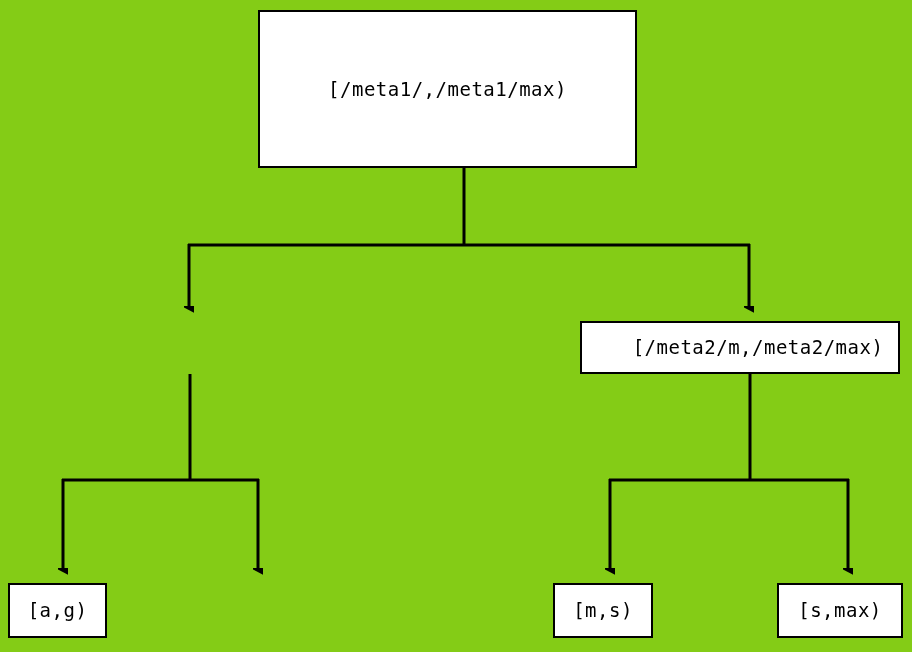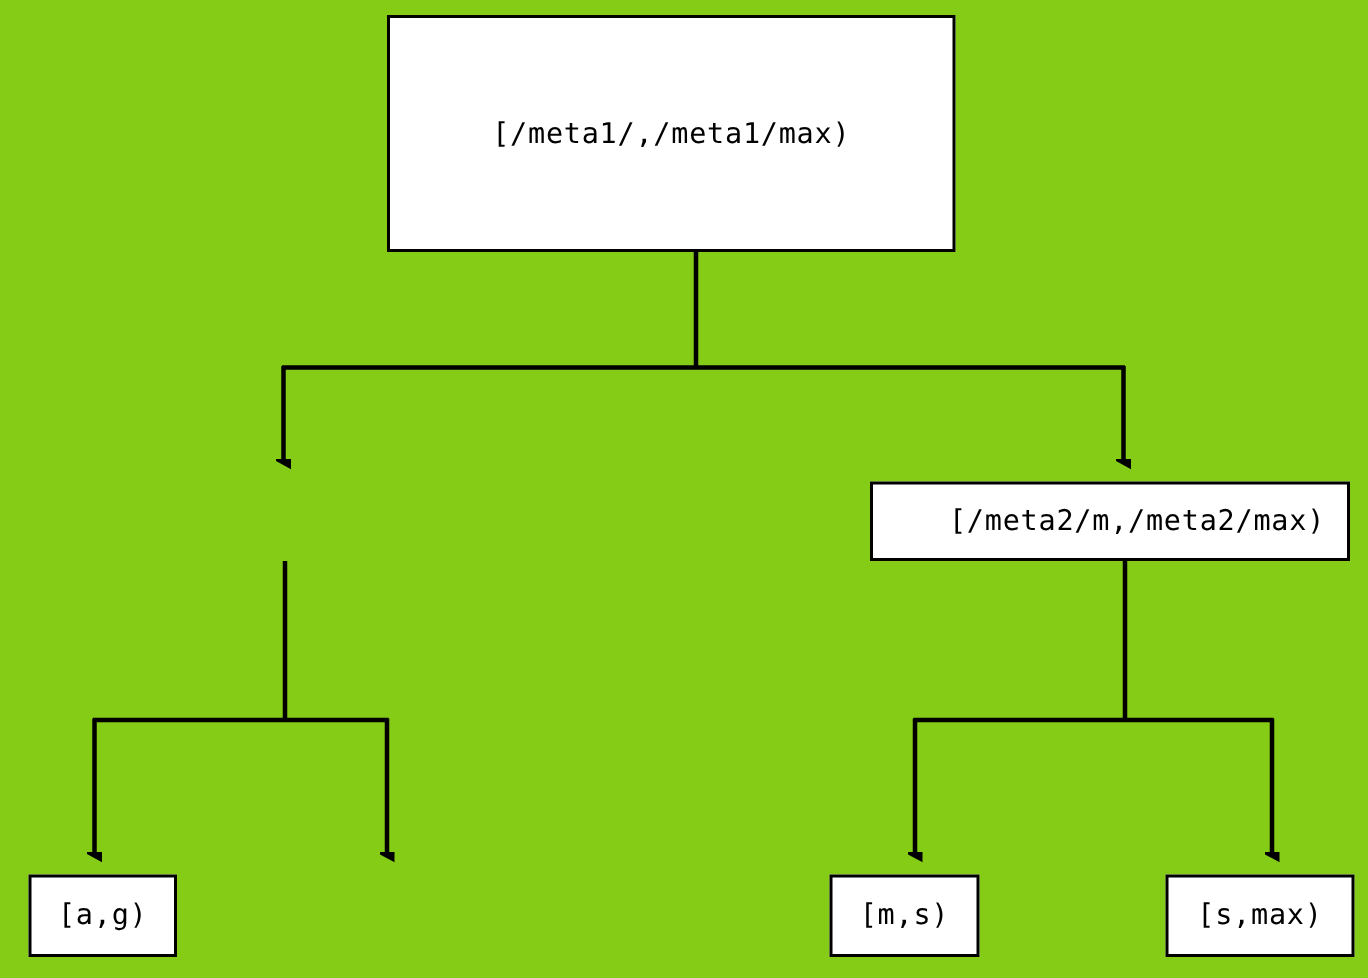--- a/index.html
+++ b/index.html
@@ -39,21 +39,21 @@
     white-space: nowrap;
     z-index: 2;
   }
   .node-label {
     display: block;
     line-height: 1;
   }
   #node-root     { left: 258px; top: 10px;  width: 379px; height: 158px; }
   #node-mid-left { left: 20px;  top: 321px; width: 327px; height: 53px;  }
   #node-mid-right{ left: 580px; top: 321px; width: 320px; height: 53px; padding-left: 36px;  }
-  #node-leaf-ag  { left: 19px;   top: 583px; width: 99px;  height: 55px;  }
+  #node-leaf-ag  { left: 8px;   top: 583px; width: 99px;  height: 55px;  }
   #node-leaf-gm  { left: 205px; top: 583px; width: 98px;  height: 55px;  }
   #node-leaf-ms  { left: 553px; top: 583px; width: 100px; height: 55px;  }
   #node-leaf-smax{ left: 777px; top: 583px; width: 126px; height: 55px;  }
 </style>
 </head>
 <body>
 
 <div id="diagram-canvas">
 
   <svg id="edge-layer" width="912" height="652" viewBox="0 0 912 652" xmlns="http://www.w3.org/2000/svg">

